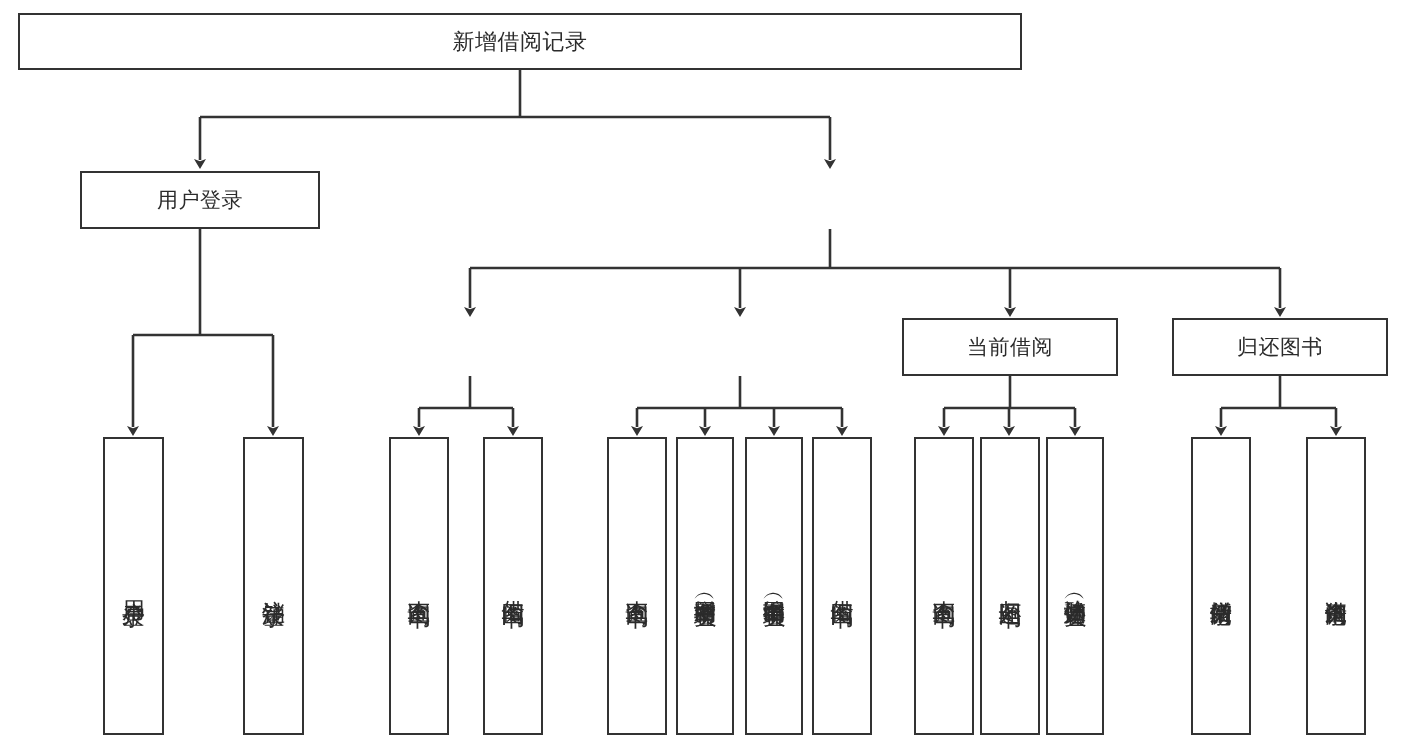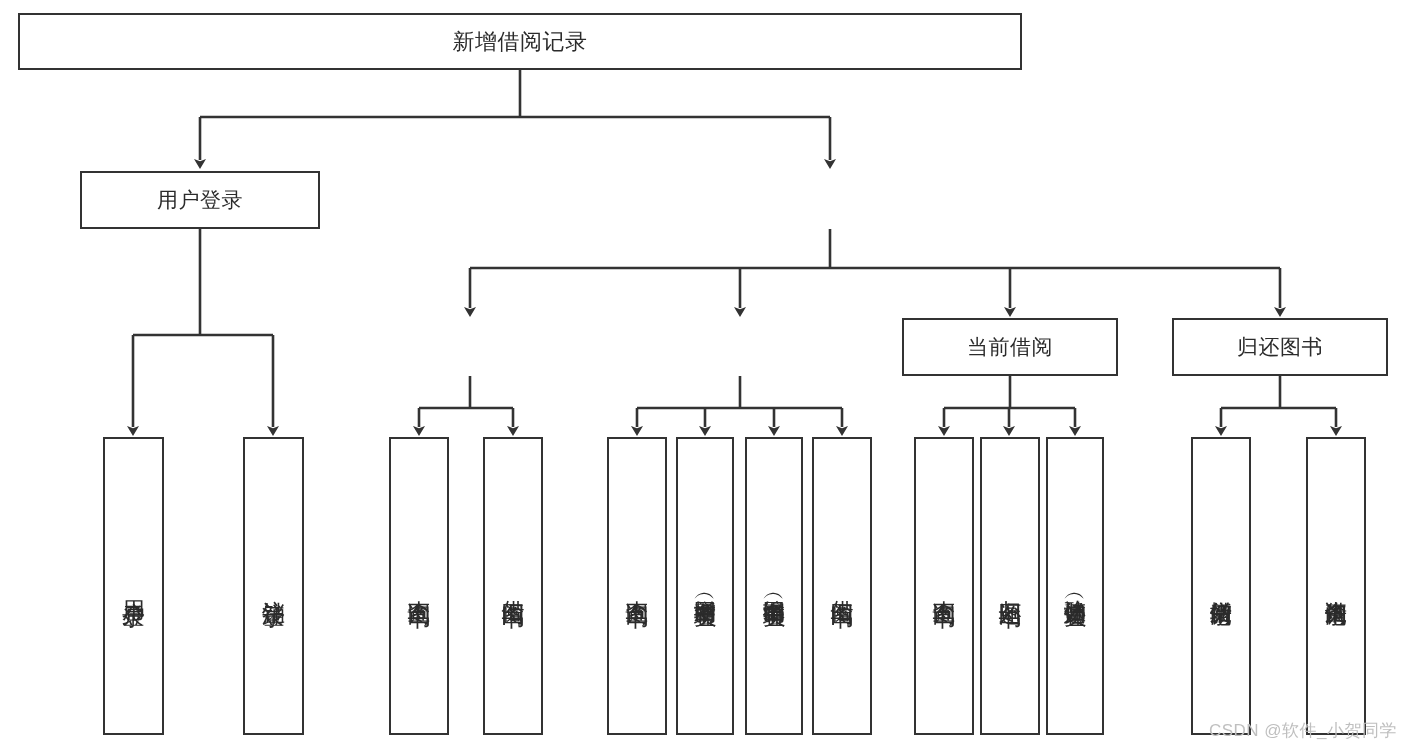--- a/index.html
+++ b/index.html
@@ -188,15 +188,14 @@
     <span class="node-label">确认归还（管理员）</span>
   </div>
 
   <div class="node-box vert tall" style="left:1191px; top:437px; width:60px; height:298px;">
     <span class="node-label">新增借阅记录</span>
   </div>
   <div class="node-box vert tall" style="left:1306px; top:437px; width:60px; height:298px;">
     <span class="node-label">查询借阅记录</span>
   </div>
 
-  <div id="watermark">CSDN @软件_小贺同学</div>
 
 </div>
 
 </body></html>

